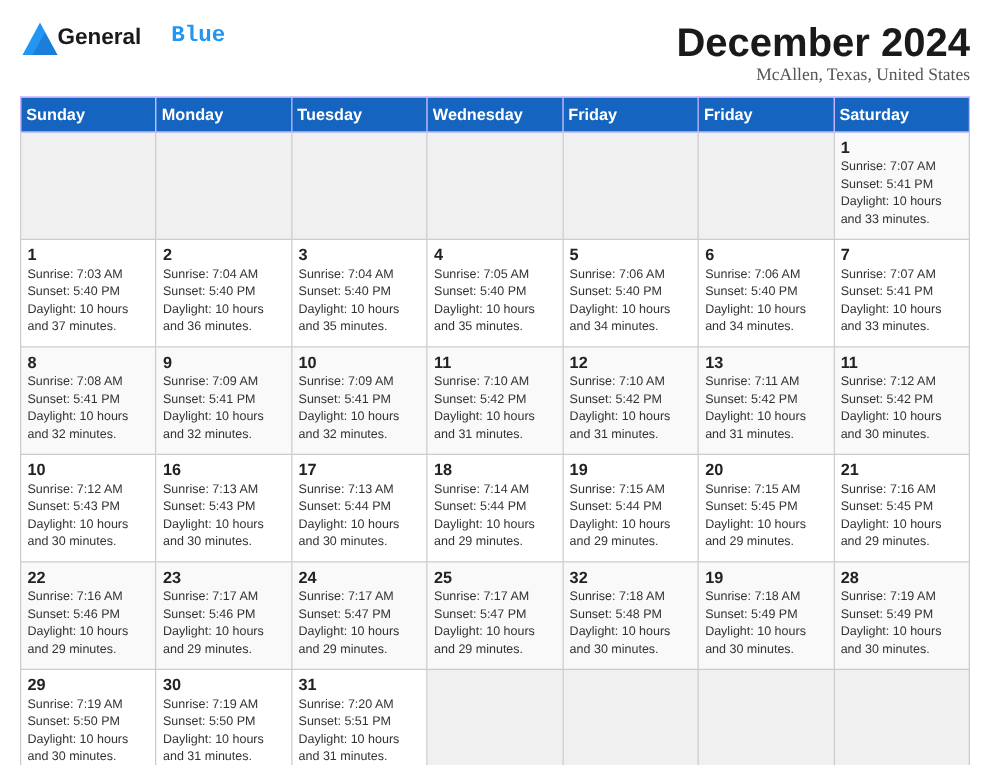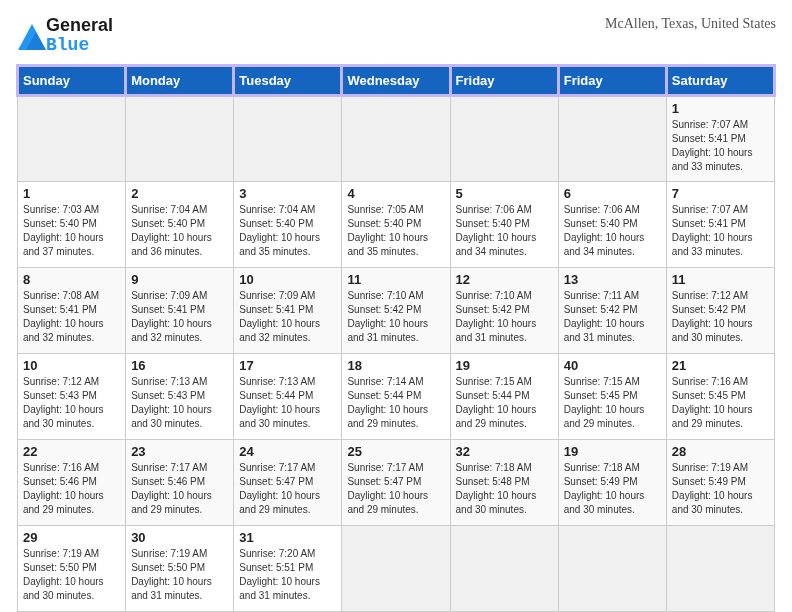--- a/index.html
+++ b/index.html
@@ -50,21 +50,21 @@
       border-collapse: collapse;
       font-size: 11px;
     }
     thead th {
       background: #1565C0;
       color: #fff;
       padding: 6px 4px;
       text-align: left;
       font-size: 13px;
       font-weight: bold;
-      border: 3px solid #c4b5fd;
+      border: 1px solid #c4b5fd;
     }
     tbody td {
       border: 1px solid #ccc;
       padding: 4px 5px;
       vertical-align: top;
       width: 14.28%;
       min-height: 80px;
       height: 86px;
       font-size: 10.5px;
       color: #222;
@@ -92,26 +92,27 @@
 <body>
 
 <div class="header">
   <div class="logo">
     <div class="logo-icon">
       <svg width="32" height="32" viewBox="0 0 32 32">
         <polygon points="16,2 30,28 2,28" fill="#2196F3"></polygon>
         <polygon points="20,10 30,28 10,28" fill="#1565C0" opacity="0.5"></polygon>
       </svg>
     </div>
-    <div style="display:flex;flex-direction:column;line-height:1.1;">
+    <div style="display:flex;flex-direction:row;line-height:1.1;gap:24px;">
       <span class="logo-text">General</span>
       <span class="logo-text" style="color:#2196F3;font-family:Liberation Mono, monospace;">Blue</span>
     </div>
   </div>
   <div class="title-section">
+    <div class="month-title">December 2024</div>
     <div class="location">McAllen, Texas, United States</div>
   </div>
 </div>
 
 <table>
   <thead>
     <tr>
     <th>Sunday</th>
         <th>Monday</th>
         <th>Tuesday</th>
@@ -209,21 +210,21 @@
         </td>
         <td>
           <span class="day-num">18</span>
           <div class="day-info">Sunrise: 7:14 AM<br>Sunset: 5:44 PM<br>Daylight: 10 hours and 29 minutes.</div>
         </td>
         <td>
           <span class="day-num">19</span>
           <div class="day-info">Sunrise: 7:15 AM<br>Sunset: 5:44 PM<br>Daylight: 10 hours and 29 minutes.</div>
         </td>
         <td>
-          <span class="day-num">40</span>
+          <span class="day-num">20</span>
           <div class="day-info">Sunrise: 7:15 AM<br>Sunset: 5:45 PM<br>Daylight: 10 hours and 29 minutes.</div>
         </td>
         <td>
           <span class="day-num">21</span>
           <div class="day-info">Sunrise: 7:16 AM<br>Sunset: 5:45 PM<br>Daylight: 10 hours and 29 minutes.</div>
         </td>
       </tr>
       <tr>
         <td>
           <span class="day-num">22</span>

